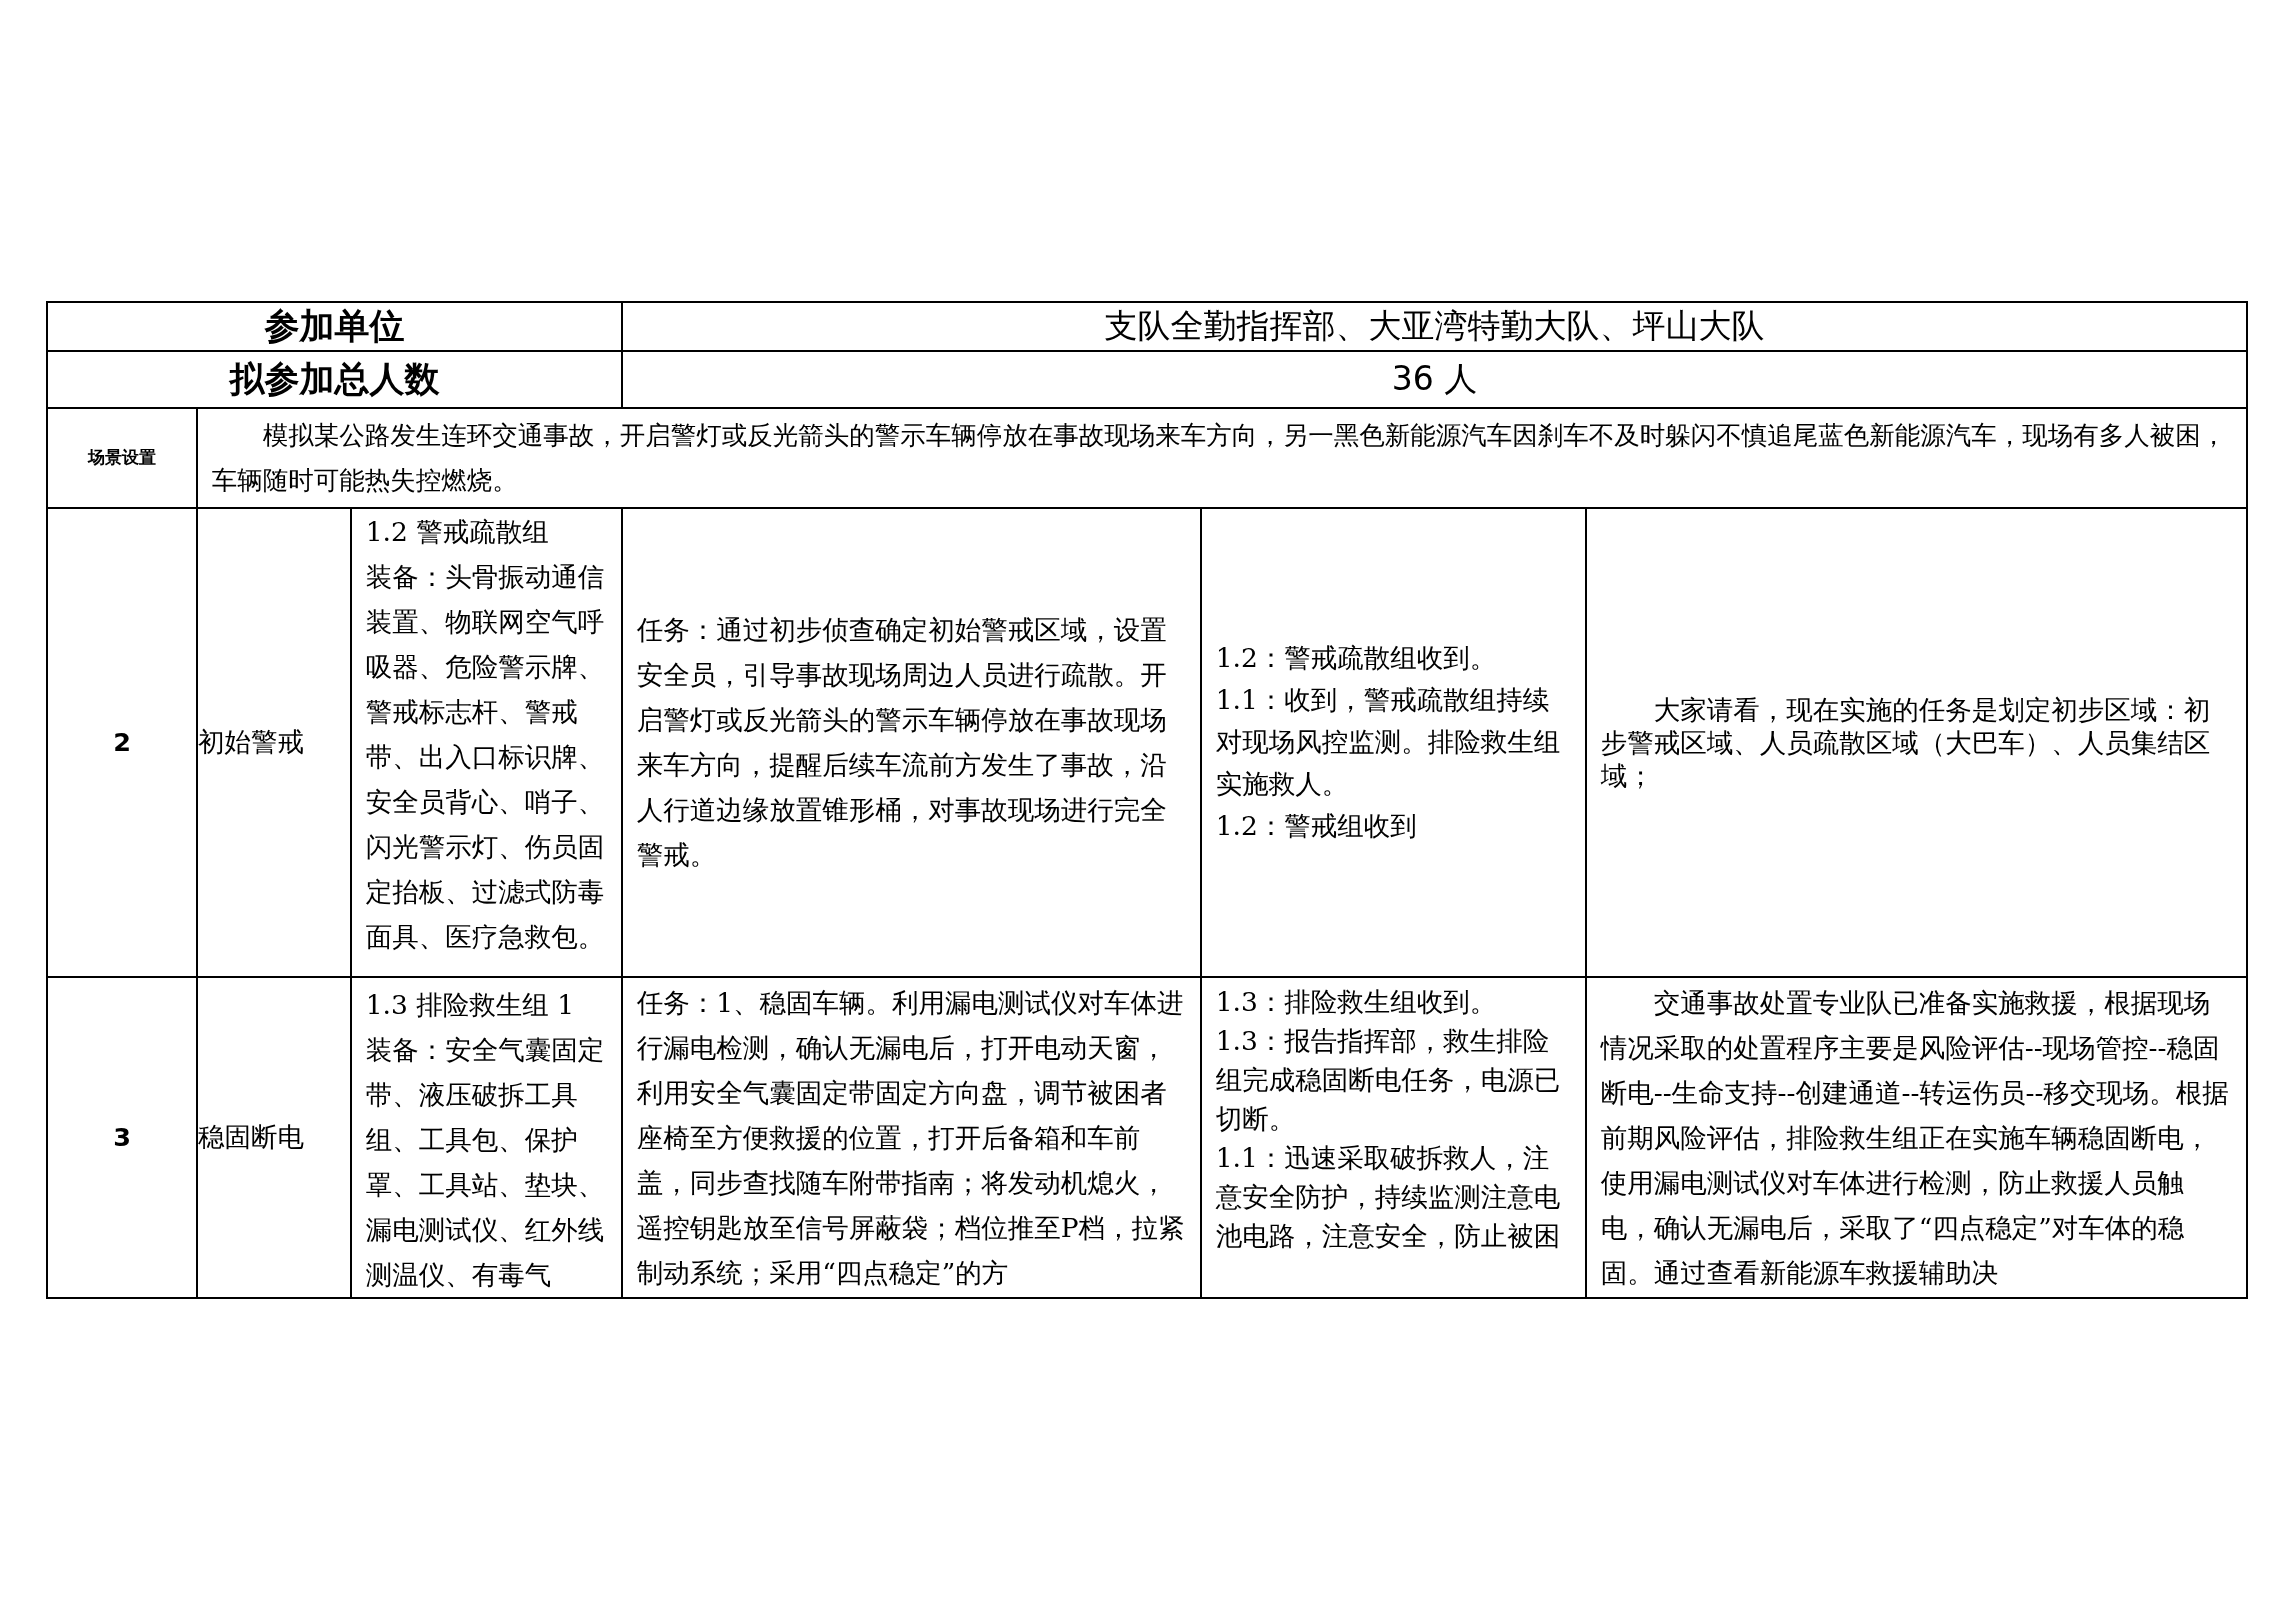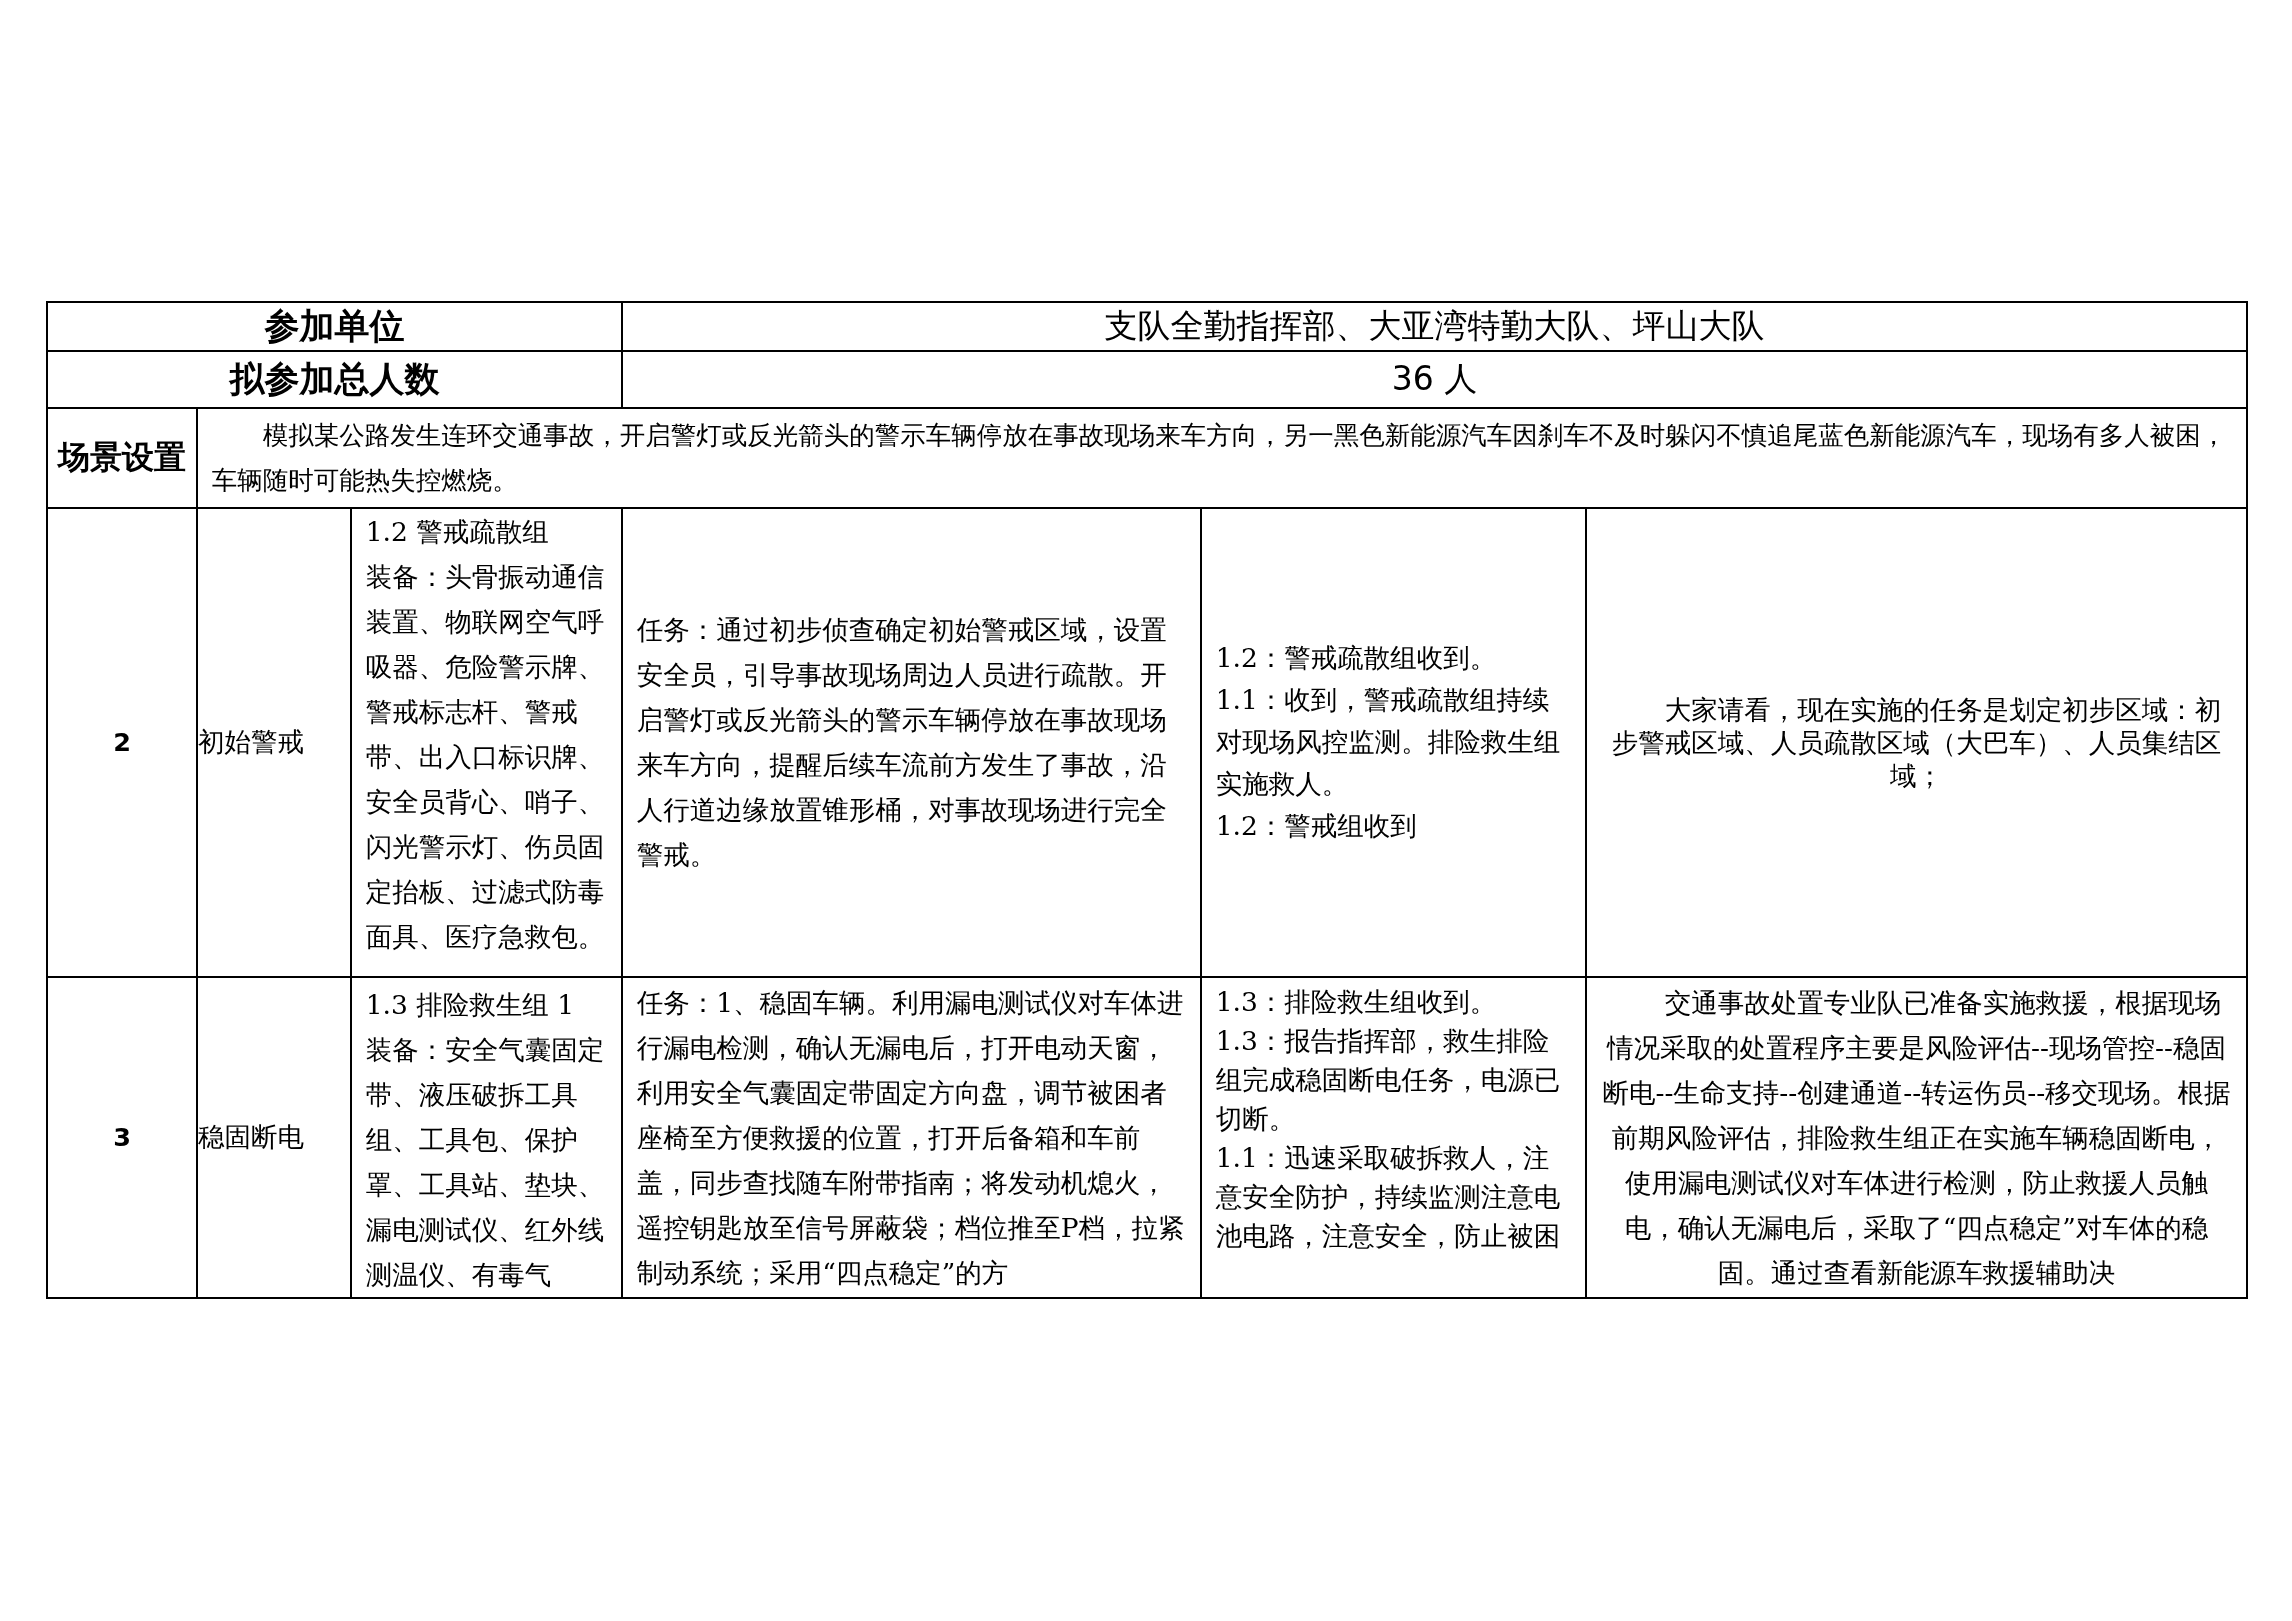--- a/index.html
+++ b/index.html
@@ -8,30 +8,30 @@
   .page { position: absolute; left: 46px; top: 301px; width: 2199px; }
   table { border-collapse: collapse; width: 2199px; table-layout: fixed; }
   td { border: 2px solid #000; padding: 0; vertical-align: middle; }
   .top-label { font-family: "DejaVu Sans", "Liberation Sans", sans-serif; font-weight: bold;
                font-size: 35px; text-align: center; }
   .top-value { font-family: "DejaVu Sans", "Liberation Sans", sans-serif; font-weight: normal;
                font-size: 33px; text-align: center; }
   .hdr { font-family: "DejaVu Sans", "Liberation Sans", sans-serif; font-weight: bold;
          font-size: 25.5px; text-align: center; }
   .scene-label { font-family: "DejaVu Sans", "Liberation Sans", sans-serif; font-weight: bold;
-                 font-size: 32px; text-align: center; }
+                 font-size: 17px; text-align: center; }
   .scene-text { font-size: 25.5px; line-height: 45px; padding: 3.9px 13.7px; text-indent: 2em; }
   .num { font-family: "DejaVu Sans", "Liberation Sans", sans-serif; font-weight: bold;
          font-size: 25.5px; text-align: center; }
   .phase { font-size: 26.5px; text-align: left; }
   .cell-text { font-size: 26.5px; line-height: 45px; padding: 0 13.7px; }
   .cell-top { vertical-align: top; }
   .cell-bottom-clip { vertical-align: top; overflow: hidden; }
   .narr { font-size: 26.5px; line-height: 33px; padding: 0 13.7px; }
-  .indent { text-indent: 2em; text-align: center; }
+  .indent { text-indent: 2em; }
   .line { display: block; }
 </style>
 </head>
 <body>
 
 <div class="page">
   <table>
     <colgroup>
       <col style="width:150px">
       <col style="width:154px">

